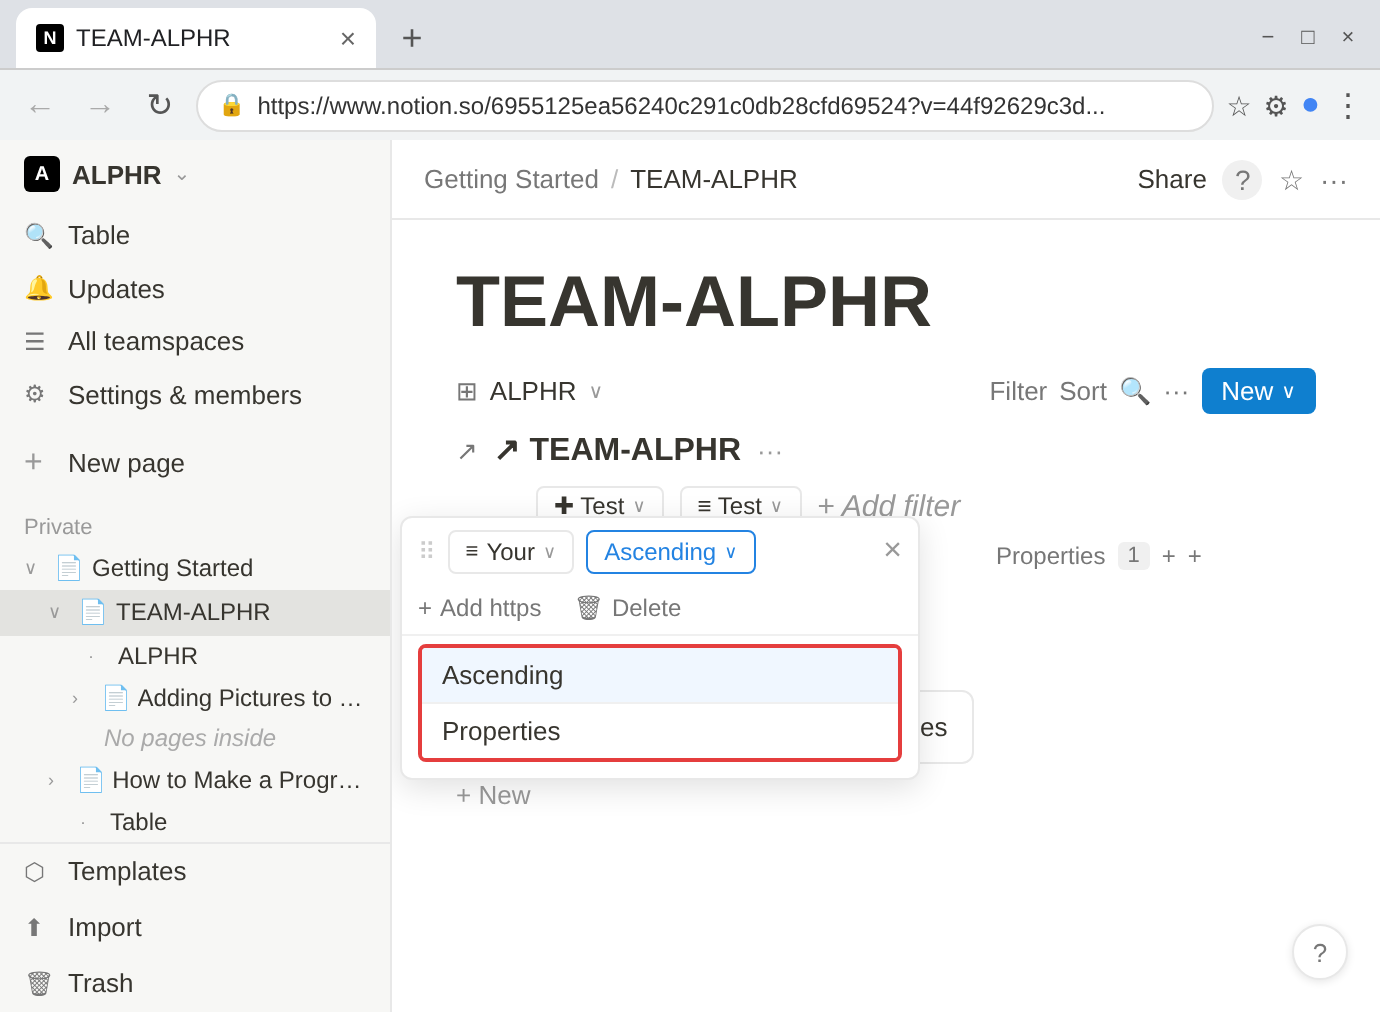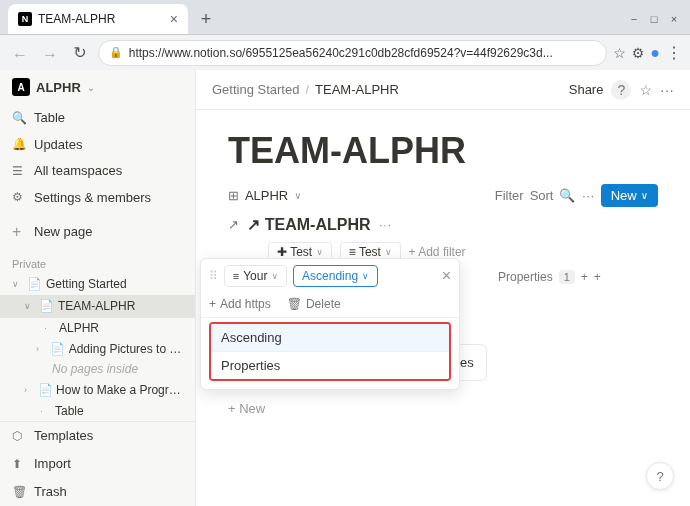--- a/index.html
+++ b/index.html
@@ -164,21 +164,21 @@
 
       <div style="display:flex;align-items:center;gap:8px;margin-bottom:8px;padding-left:40px;">
         <div style="background:#fff;border:1px solid #e8e8e8;border-radius:4px;padding:2px 8px;font-size:12px;color:#37352f;display:flex;align-items:center;gap:4px;cursor:pointer;">
           <span>✚ Test</span>
           <span style="font-size:9px;color:#999;">∨</span>
         </div>
         <div style="background:#fff;border:1px solid #e8e8e8;border-radius:4px;padding:2px 8px;font-size:12px;color:#37352f;display:flex;align-items:center;gap:4px;cursor:pointer;">
           <span>≡ Test</span>
           <span style="font-size:9px;color:#999;">∨</span>
         </div>
-        <span style="font-size:12px;color:#999;cursor:pointer;">+ Add filter</span>
+        <span style="font-size:15px;color:#999;cursor:pointer;font-style:italic;">+ Add filter</span>
       </div>
 
       <div style="position:absolute;top:148px;left:4px;background:#fff;border:1px solid #e8e8e8;border-radius:6px;box-shadow:0 4px 16px rgba(0,0,0,0.12);z-index:100;width:260px;">
 
         <div style="display:flex;align-items:center;padding:6px 8px;gap:6px;">
           <span style="color:#ccc;font-size:12px;cursor:grab;">⠿</span>
           <div style="display:flex;align-items:center;gap:4px;border:1px solid #e8e8e8;border-radius:4px;padding:3px 8px;font-size:12px;color:#37352f;cursor:pointer;background:#fff;">
             <span style="font-size:11px;">≡</span>
             <span>Your</span>
             <span style="font-size:9px;color:#999;">∨</span>
@@ -221,21 +221,21 @@
         <span style="cursor:pointer;">+</span>
       </div>
 
       <div style="display:flex;gap:12px;flex-wrap:wrap;margin-top:60px;">
         <div style="background:#fff;border:1px solid #e8e8e8;border-radius:6px;padding:10px 12px;min-width:200px;font-size:13px;display:flex;align-items:center;gap:8px;cursor:pointer;">
           <span style="color:#777;font-size:13px;">📄</span>
           <span style="color:#37352f;">Editing Your Gallery View Properties</span>
         </div>
       </div>
 
-      <div style="display:flex;align-items:flex-end;gap:6px;padding:8px 0;color:#999;font-size:13px;cursor:pointer;margin-top:12px;">
+      <div style="display:flex;align-items:flex-end;gap:6px;padding:8px 0;color:#999;font-size:13px;cursor:pointer;margin-top:0;">
         <span>+ New</span>
       </div>
 
       <div style="position:absolute;bottom:16px;right:16px;width:28px;height:28px;background:#fff;border:1px solid #e8e8e8;border-radius:50%;display:flex;align-items:center;justify-content:center;font-size:13px;color:#777;cursor:pointer;box-shadow:0 1px 4px rgba(0,0,0,0.1);">
         <span>?</span>
       </div>
     </div>
   </div>
 </div>
 

